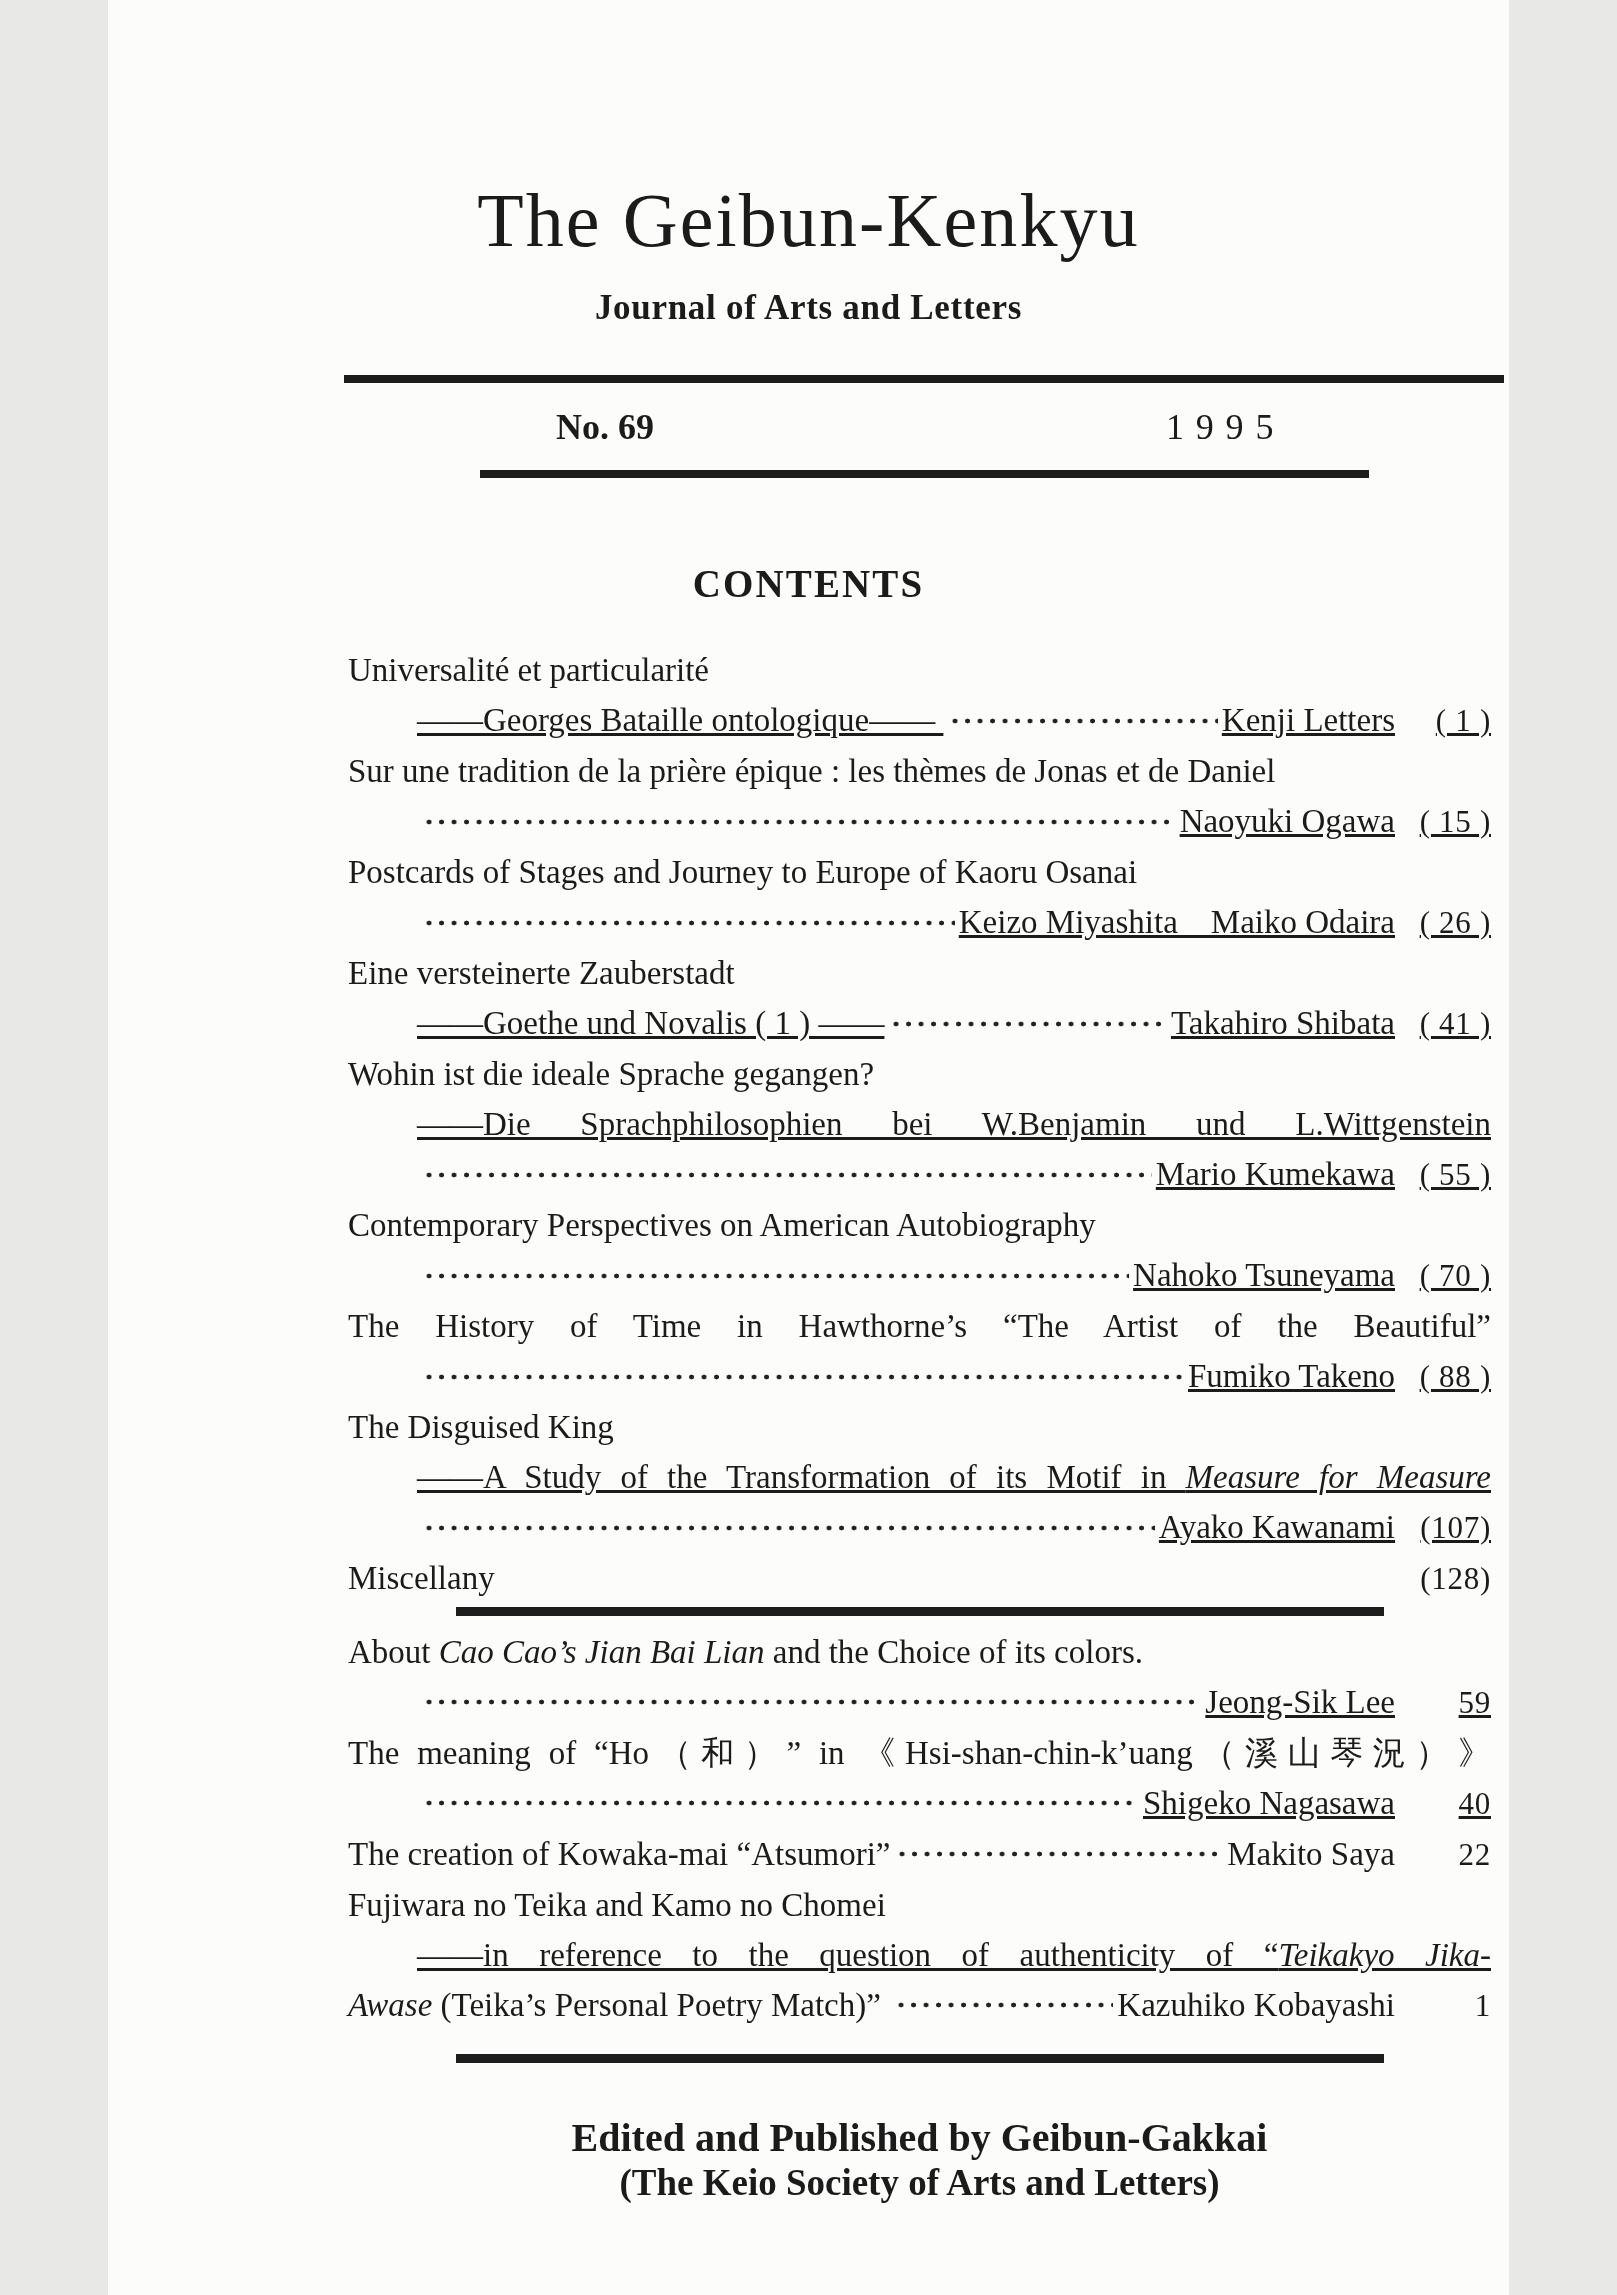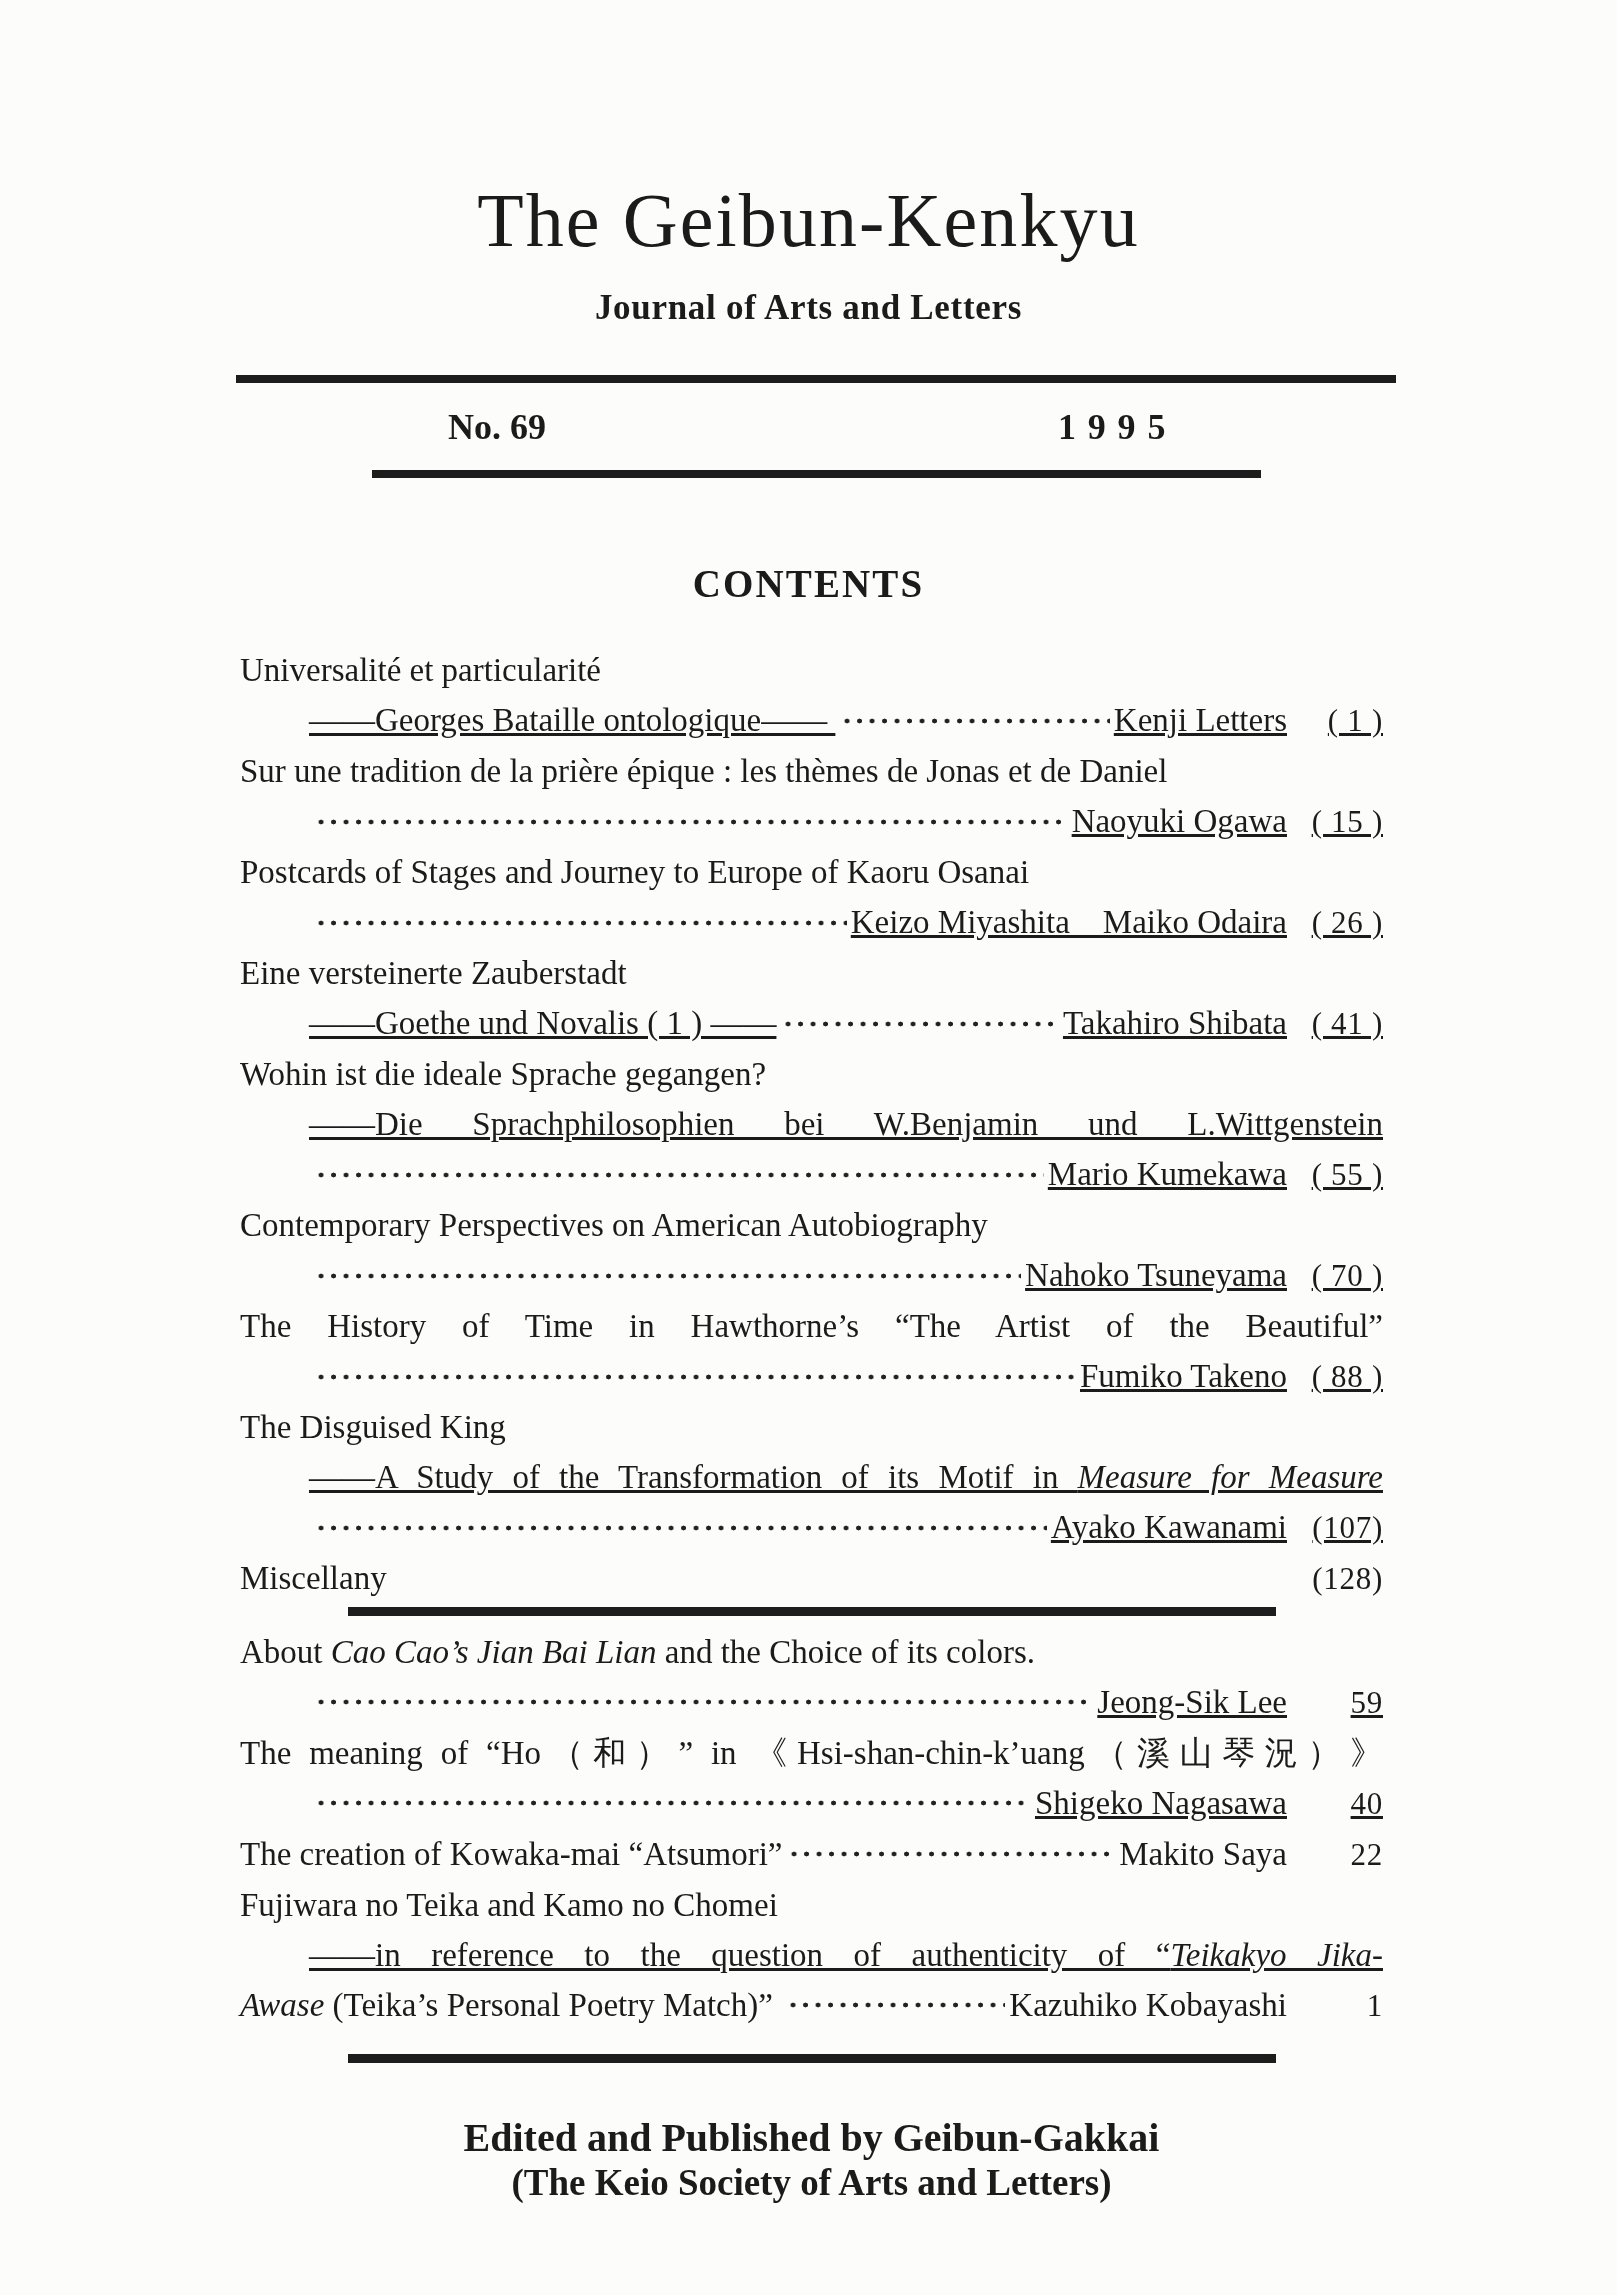--- a/index.html
+++ b/index.html
@@ -1,36 +1,36 @@
 <!DOCTYPE html>
 <html style="font-size:11px"><head>
 <meta charset="utf-8">
 <style>
   html,body{margin:0;padding:0;background:#e8e8e6;}
   .page{
     position:relative;
-    width:1617px;height:2295px;
+    width:1401px;height:2295px;
     margin:0 auto;
     background:#fcfcfa;
     font-family:"Liberation Serif","DejaVu Serif",serif;
     color:#1b1b1b;
     overflow:hidden;
   }
   .abs{position:absolute;}
   .center{left:0;right:0;text-align:center;}
 
   .journal-title{top:182px;font-size:76px;line-height:1;font-weight:500;letter-spacing:2.1px;}
   .journal-subtitle{top:290px;font-size:35px;line-height:1;font-weight:bold;letter-spacing:0.7px;}
 
   .rule{background:#1d1d1d;}
   .rule-1{top:375px;left:236px;width:1160px;height:8.3px;}
   .rule-2{top:470px;left:372px;width:889px;height:7.6px;}
 
   .issue-no{top:409px;left:448px;font-size:36px;font-weight:bold;line-height:1;}
-  .issue-year{top:409px;left:1058px;font-size:36px;font-weight:bold;line-height:1;letter-spacing:11.8px;}
+  .issue-year{top:409px;left:1058px;font-size:36px;font-weight:normal;line-height:1;letter-spacing:11.8px;}
 
   .contents-heading{top:564px;font-size:39px;font-weight:bold;letter-spacing:2.1px;line-height:1;}
 
   .content{position:absolute;top:645px;left:240px;width:1143px;}
 
   .toc-line{
     display:flex;align-items:baseline;
     line-height:50px;min-height:50px;
     font-size:33px;
   }

